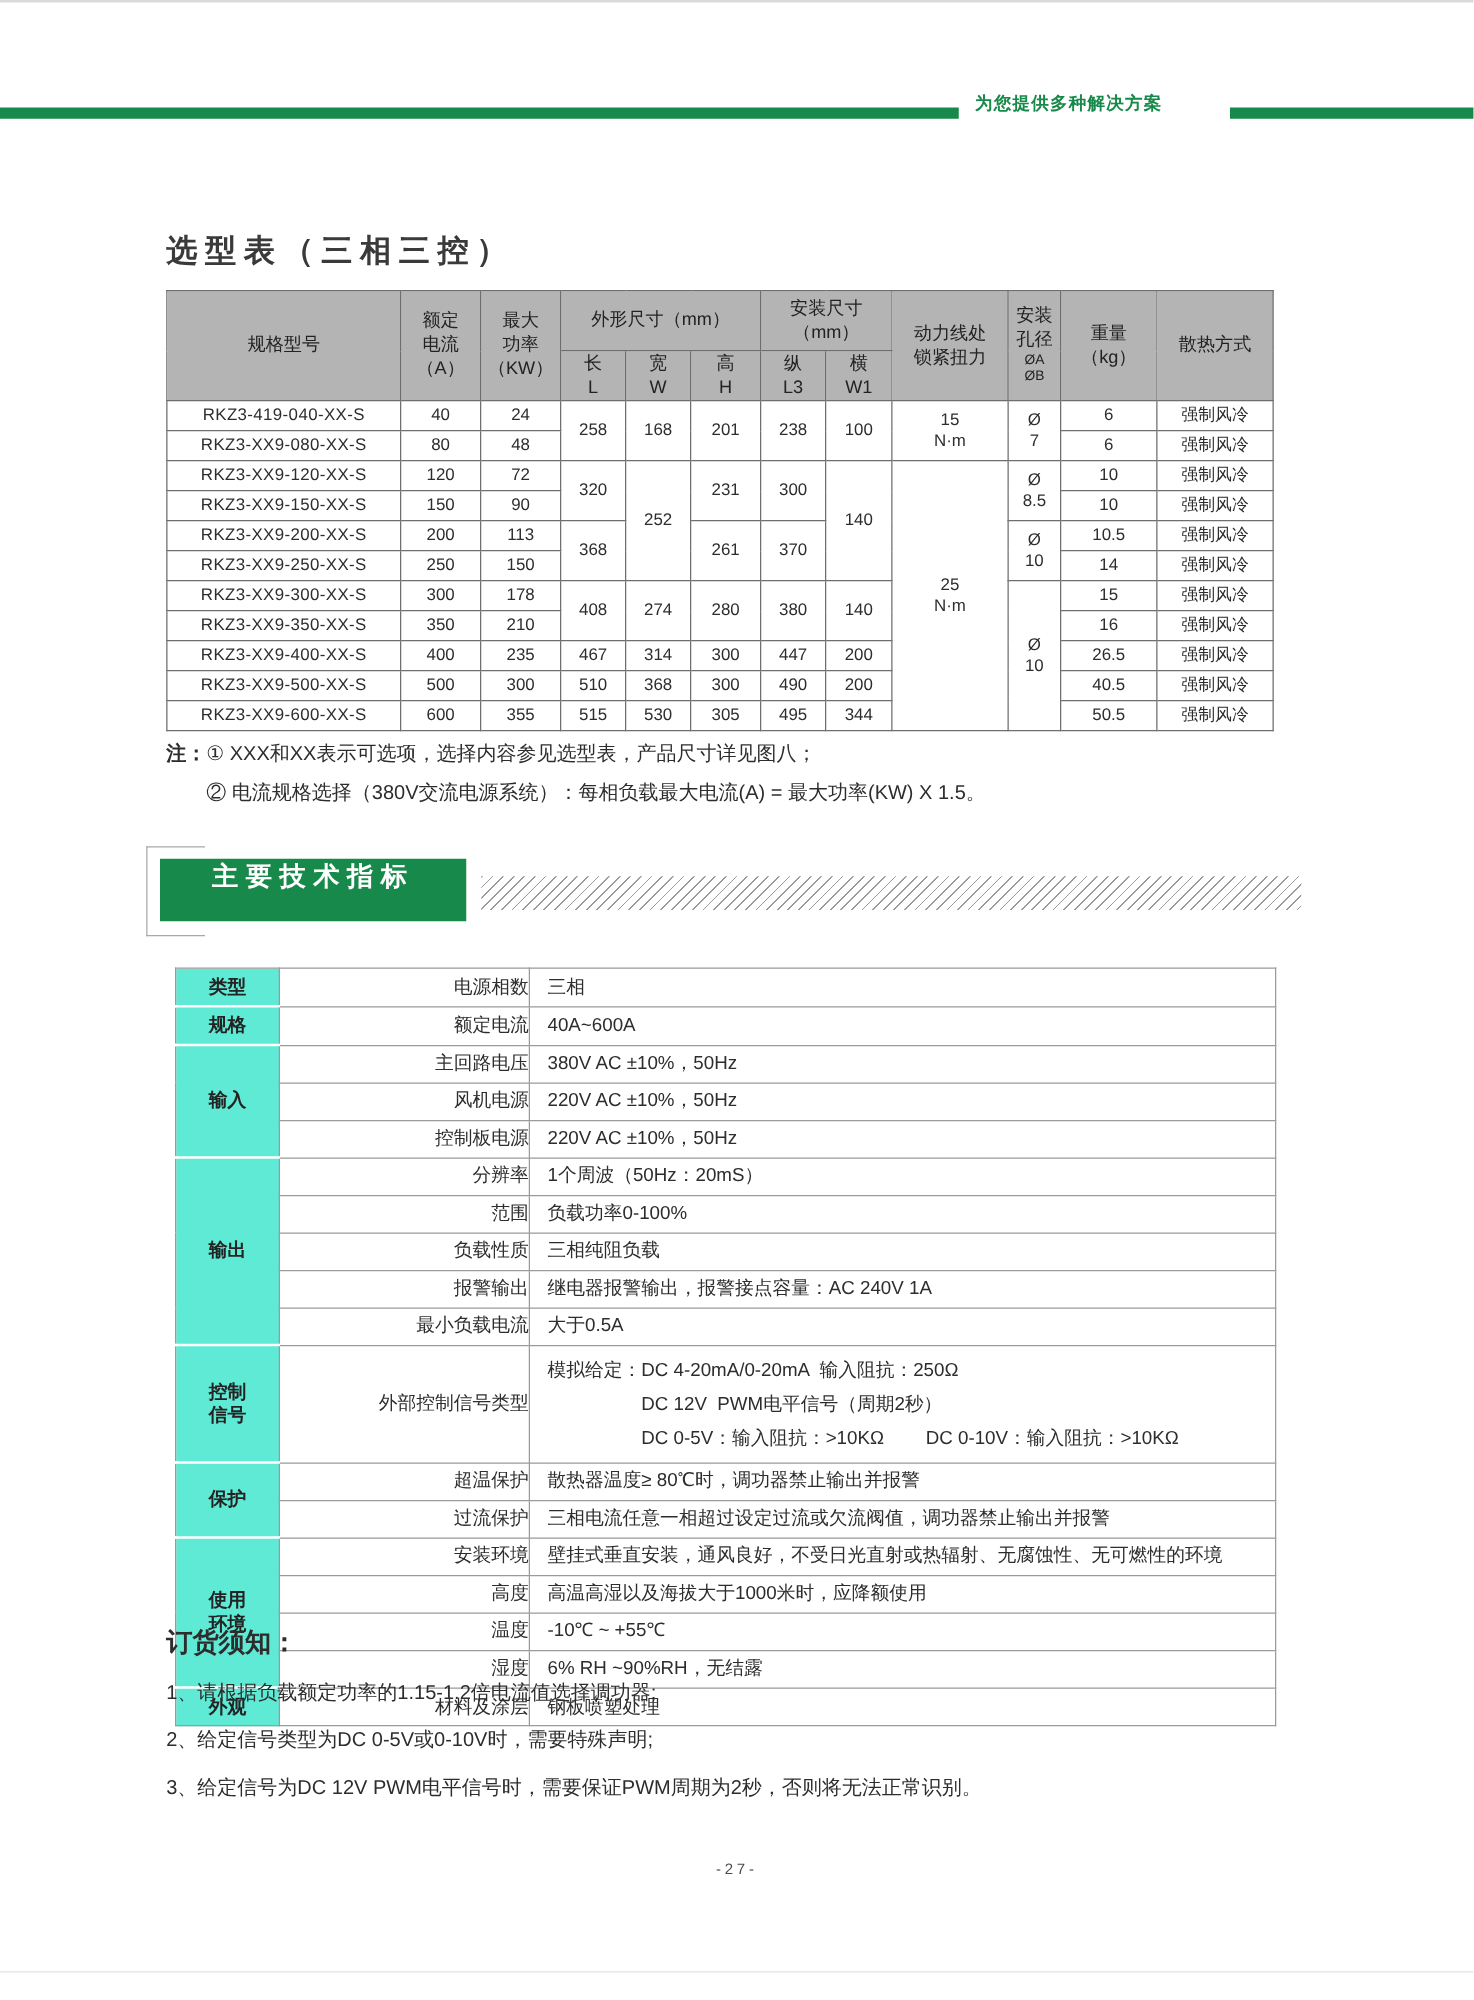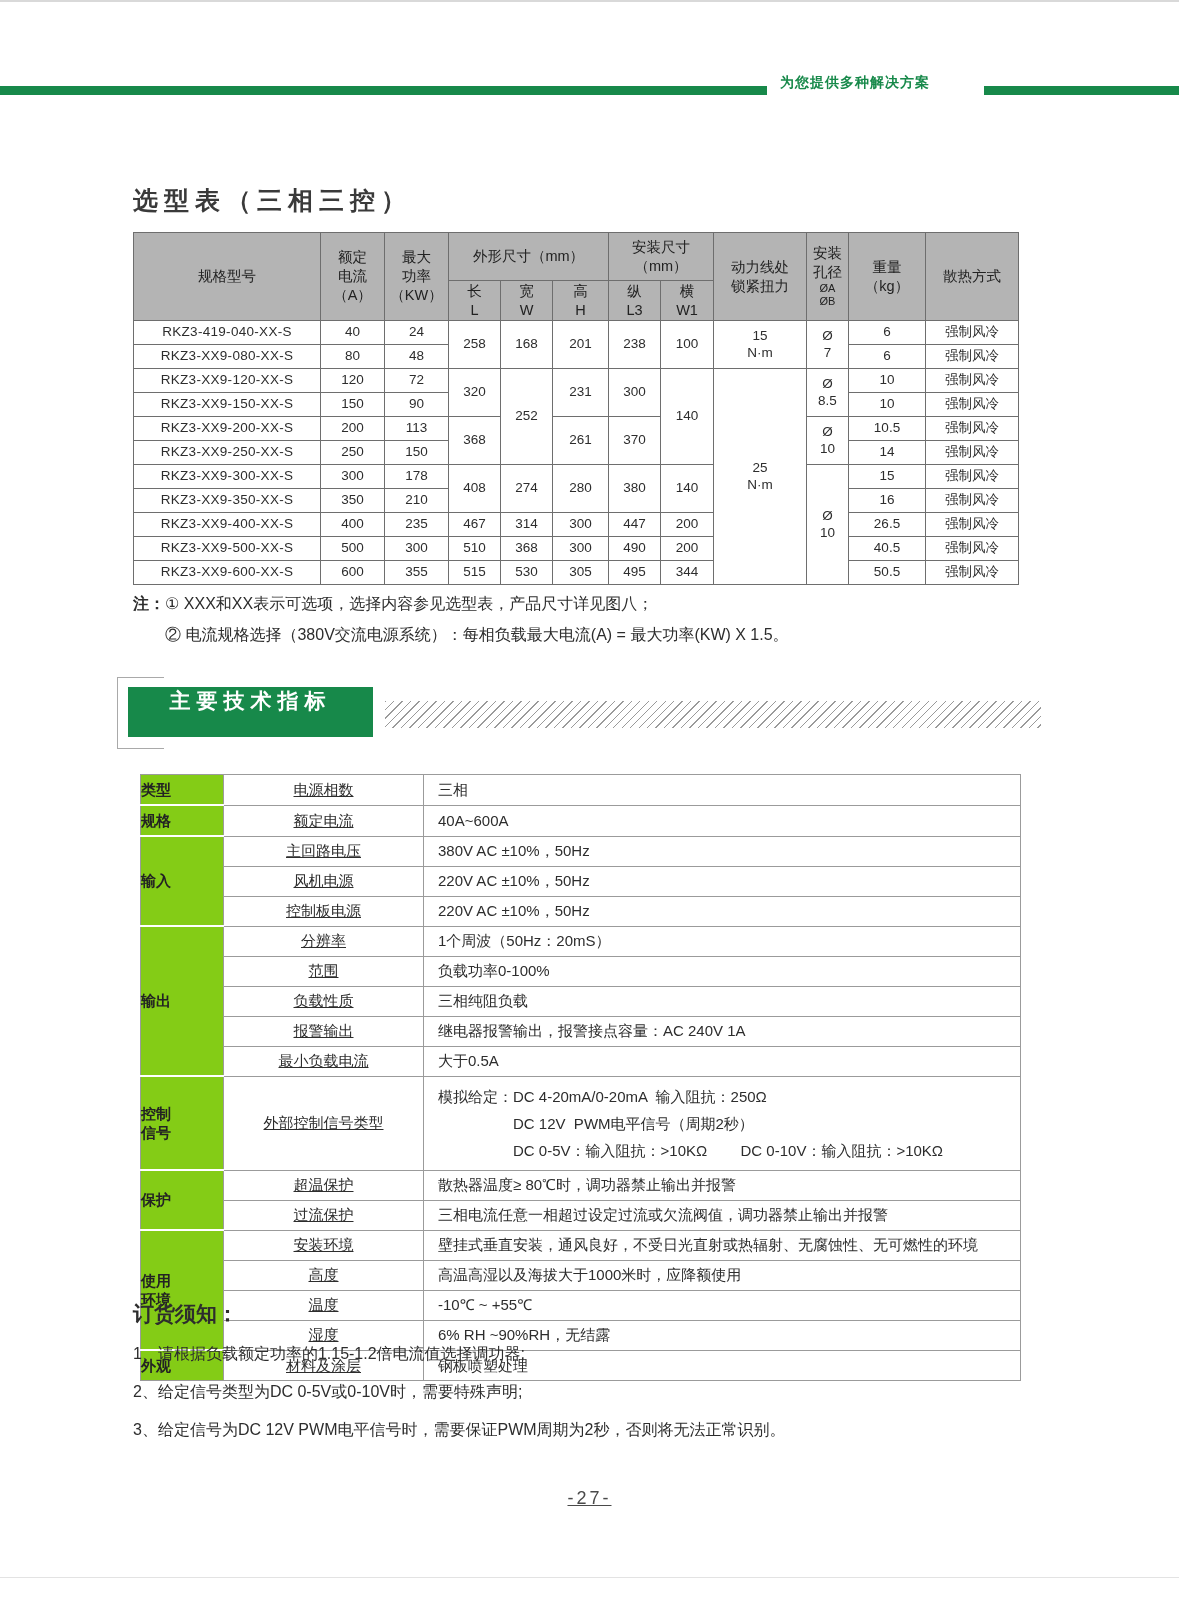--- a/index.html
+++ b/index.html
@@ -34,34 +34,34 @@
            border-left:1px solid #a9a9a9;border-top:1px solid #a9a9a9;border-bottom:1px solid #a9a9a9;}
   .section-box{position:absolute;left:128px;top:687px;width:245px;height:50px;background:#17894a;
            display:flex;justify-content:center;}
   .section-box span{color:#fff;font-size:21px;font-weight:bold;letter-spacing:6px;}
   .hatch{position:absolute;left:385px;top:701px;width:656px;height:27px;
          background:repeating-linear-gradient(135deg,#9a9a9a 0 1px,transparent 1px 6px);}
   
   .tech-table{position:absolute;left:140px;top:774px;width:880px;border-collapse:collapse;
               table-layout:fixed;font-size:15px;color:#2d2d2d;}
   .tech-table td{border:1px solid #9b9b9b;height:25px;padding:2px 0;vertical-align:middle;line-height:1.3;}
-  .tech-table td.cat{background:#84cc16;font-weight:bold;text-align:left;color:#232323;
+  .tech-table td.cat{background:#5eead4;font-weight:bold;text-align:center;color:#232323;
               border-top:2px solid #fff;border-bottom:2px solid #fff;margin-top:27px;}
   .tech-table td.cat-first{border-top:1px solid #9b9b9b;}
   .tech-table td.cat-last{border-bottom:1px solid #9b9b9b;}
-  .tech-table td.item{text-align:center;text-decoration:underline;}
+  .tech-table td.item{text-align:right;}
   .tech-table td.val{text-align:left;padding-left:14px;white-space:pre-wrap;}
   .tech-table td.val-multi{line-height:1.8;padding-top:6px;padding-bottom:6px;}
   
   .ordering{position:absolute;left:133px;top:1300px;font-size:16px;color:#2d2d2d;}
   .ordering-title{font-weight:bold;font-size:21px;margin-bottom:16px;}
   .ordering-item{margin-bottom:17px;}
   
   .page-number{position:absolute;left:0;top:1488px;width:1179px;text-align:center;
-               font-size:18px;color:#4a4a4a;letter-spacing:3px;text-decoration:underline;}
+               font-size:12px;color:#4a4a4a;letter-spacing:3px;}
   .bottom-border{position:absolute;left:0;top:1577px;width:1179px;height:1px;background:#e3e3e3;}
 </style>
 </head>
 <body>
 
 <div id="page">
 
   <div class="top-border"></div>
   <div class="rule-left"></div>
   <div class="slogan">为您提供多种解决方案</div>

